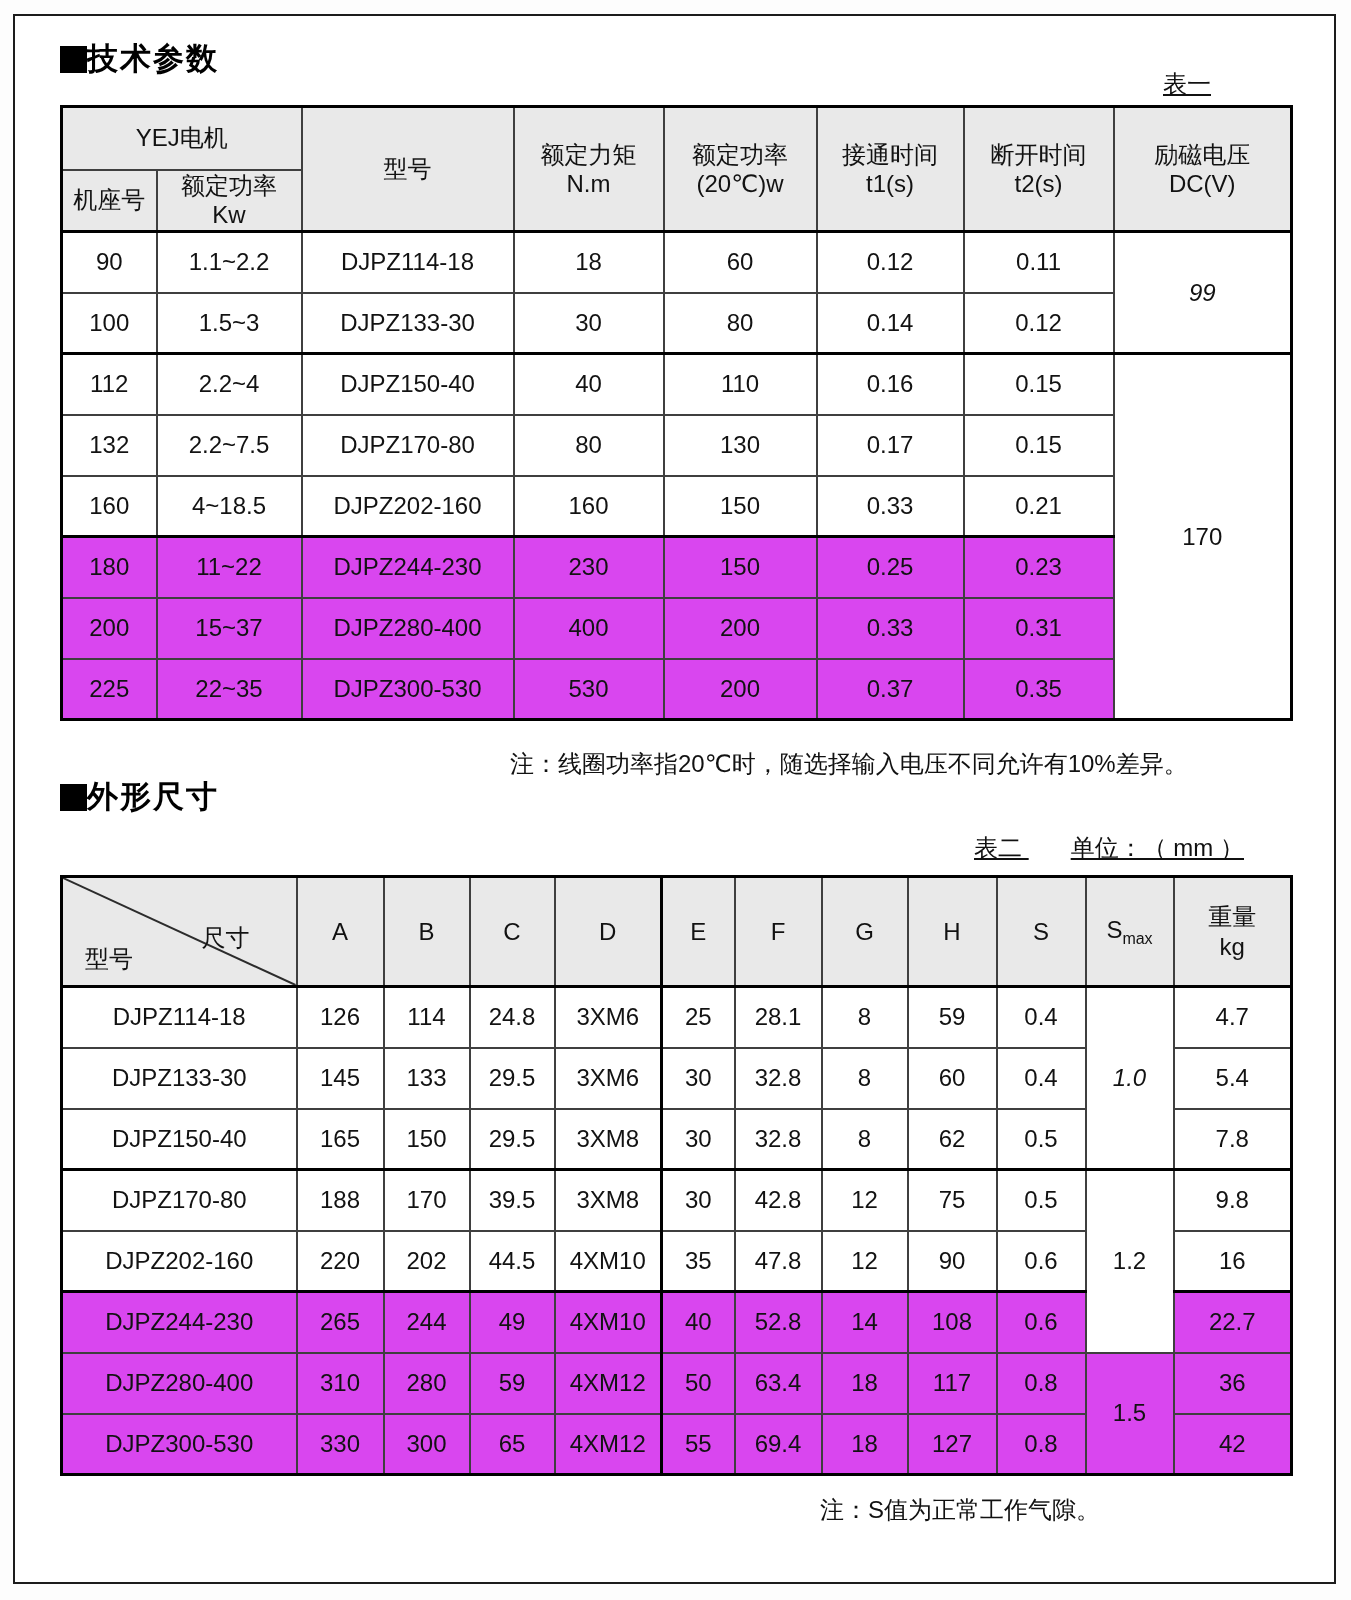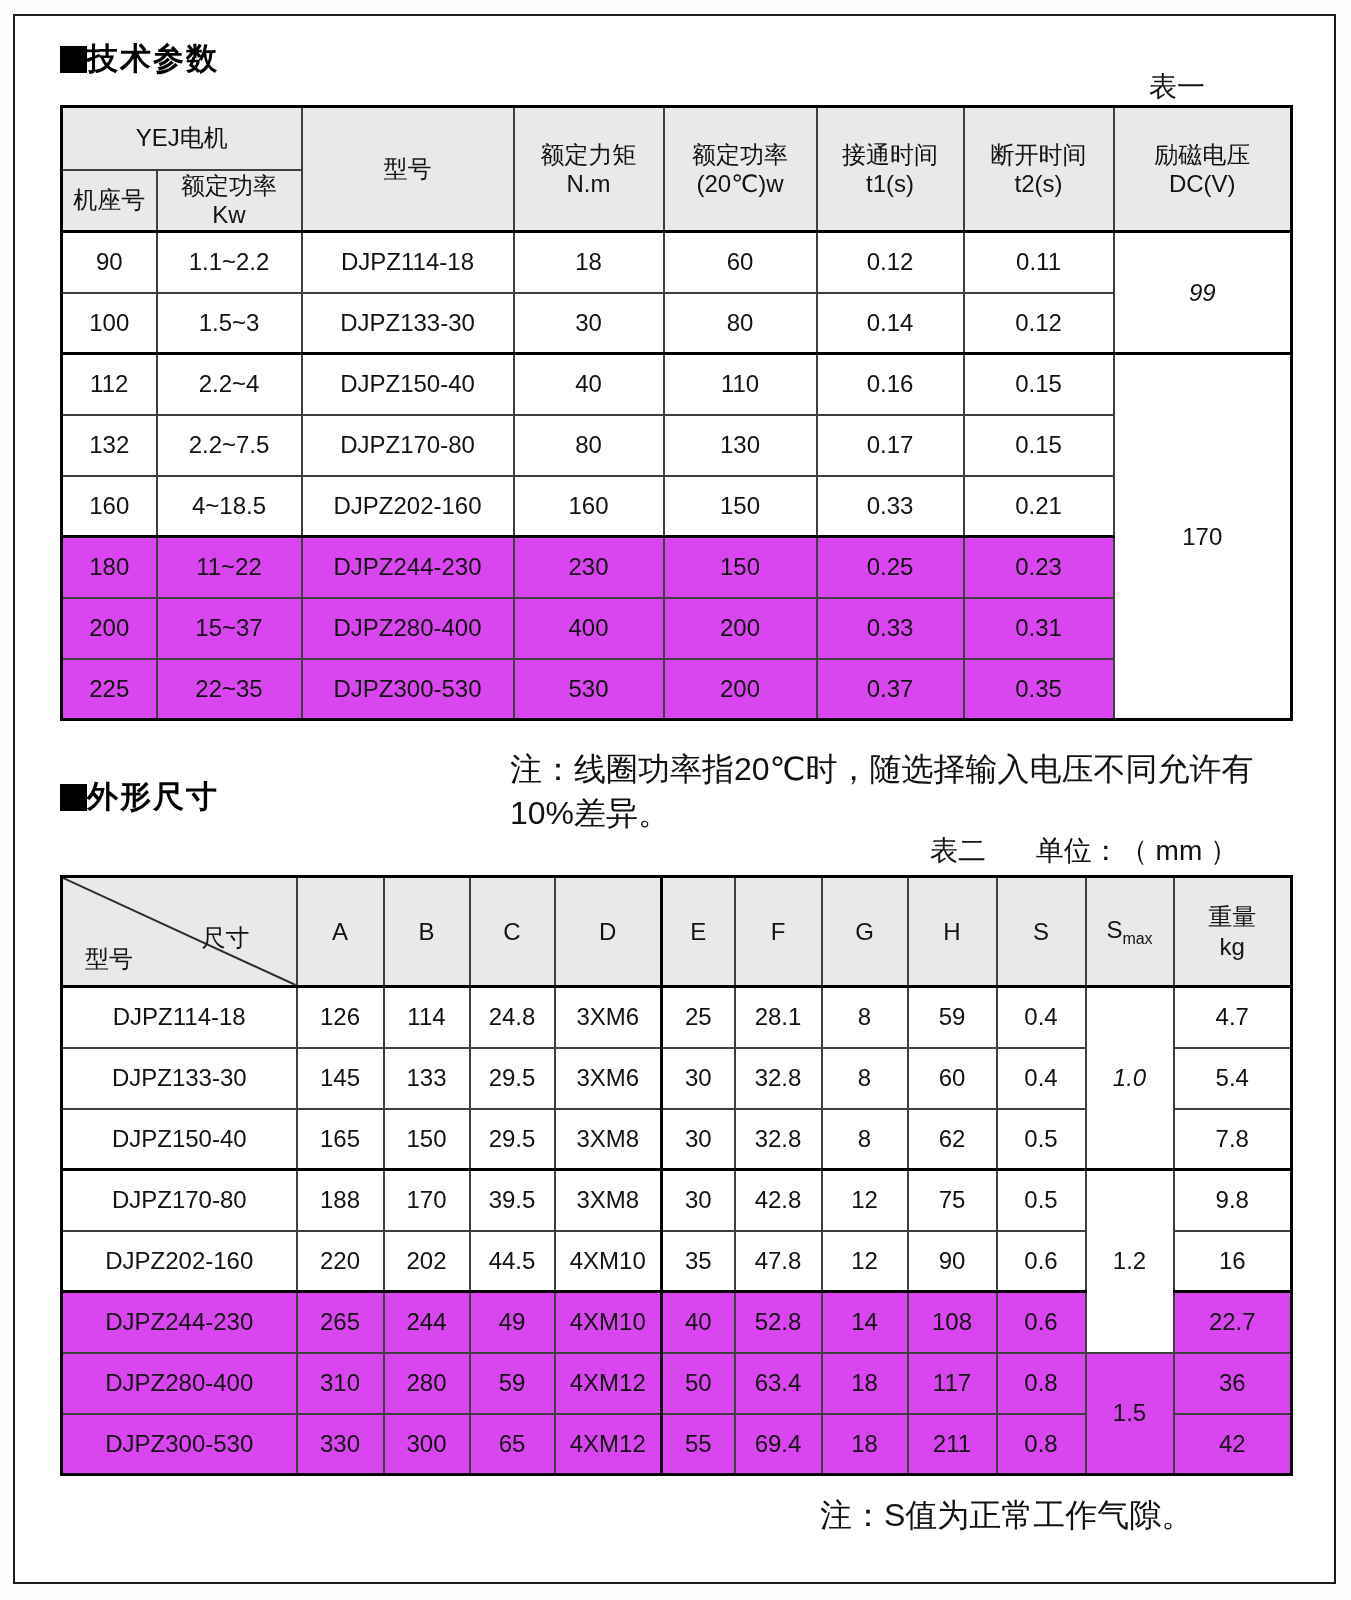--- a/index.html
+++ b/index.html
@@ -11,27 +11,27 @@
   .frame {
     position:absolute; left:13px; top:14px; width:1319px; height:1566px;
     border:2px solid #1c1c1c; background:#ffffff;
   }
   .sec-title {
     position:absolute; left:60px; font-size:31px; font-weight:bold;
     letter-spacing:2px; display:flex; align-items:center; gap:0; color:#000;
   }
   .sq { width:27px; height:27px; background:#000; display:inline-block; }
   .cap {
-    position:absolute; left:60px; width:1230px; box-sizing:border-box;
-    text-align:right; font-size:28px; color:#111;
+    position:absolute; left:66px; width:1230px; box-sizing:border-box;
+    text-align:right; font-size:24px; color:#111;text-decoration:underline;
   }
   .cap1 { top:68px; padding-right:85px; }
   .cap2 { top:832px; padding-right:52px; }
   .cap2 .unit { margin-left:42px; }
-  .note { position:absolute; left:60px; width:1230px; font-size:32px; color:#111; }
+  .note { position:absolute; left:60px; width:1230px; font-size:24px; color:#111; }
   .note1 { top:748px; padding-left:450px; box-sizing:border-box; }
   .note2 { top:1494px; padding-left:760px; box-sizing:border-box; }
 
   table {
     position:absolute; left:60px; border-collapse:collapse; table-layout:fixed;
     width:1230px; border:3px solid #000; background:#fff;
   }
   #table1 { top:105px; }
   #table2 { top:875px; }
   th, td {
@@ -345,21 +345,21 @@
     </tr>
     <tr class="gray">
       <td>DJPZ300-530</td>
       <td>330</td>
       <td>300</td>
       <td>65</td>
       <td class="rb">4XM12</td>
       <td>55</td>
       <td>69.4</td>
       <td>18</td>
-      <td>211</td>
+      <td>127</td>
       <td>0.8</td>
       <td>42</td>
     </tr>
   </tbody>
 </table>
 
 <div class="note note2">
   <span>注：S值为正常工作气隙。</span>
 </div>
 

